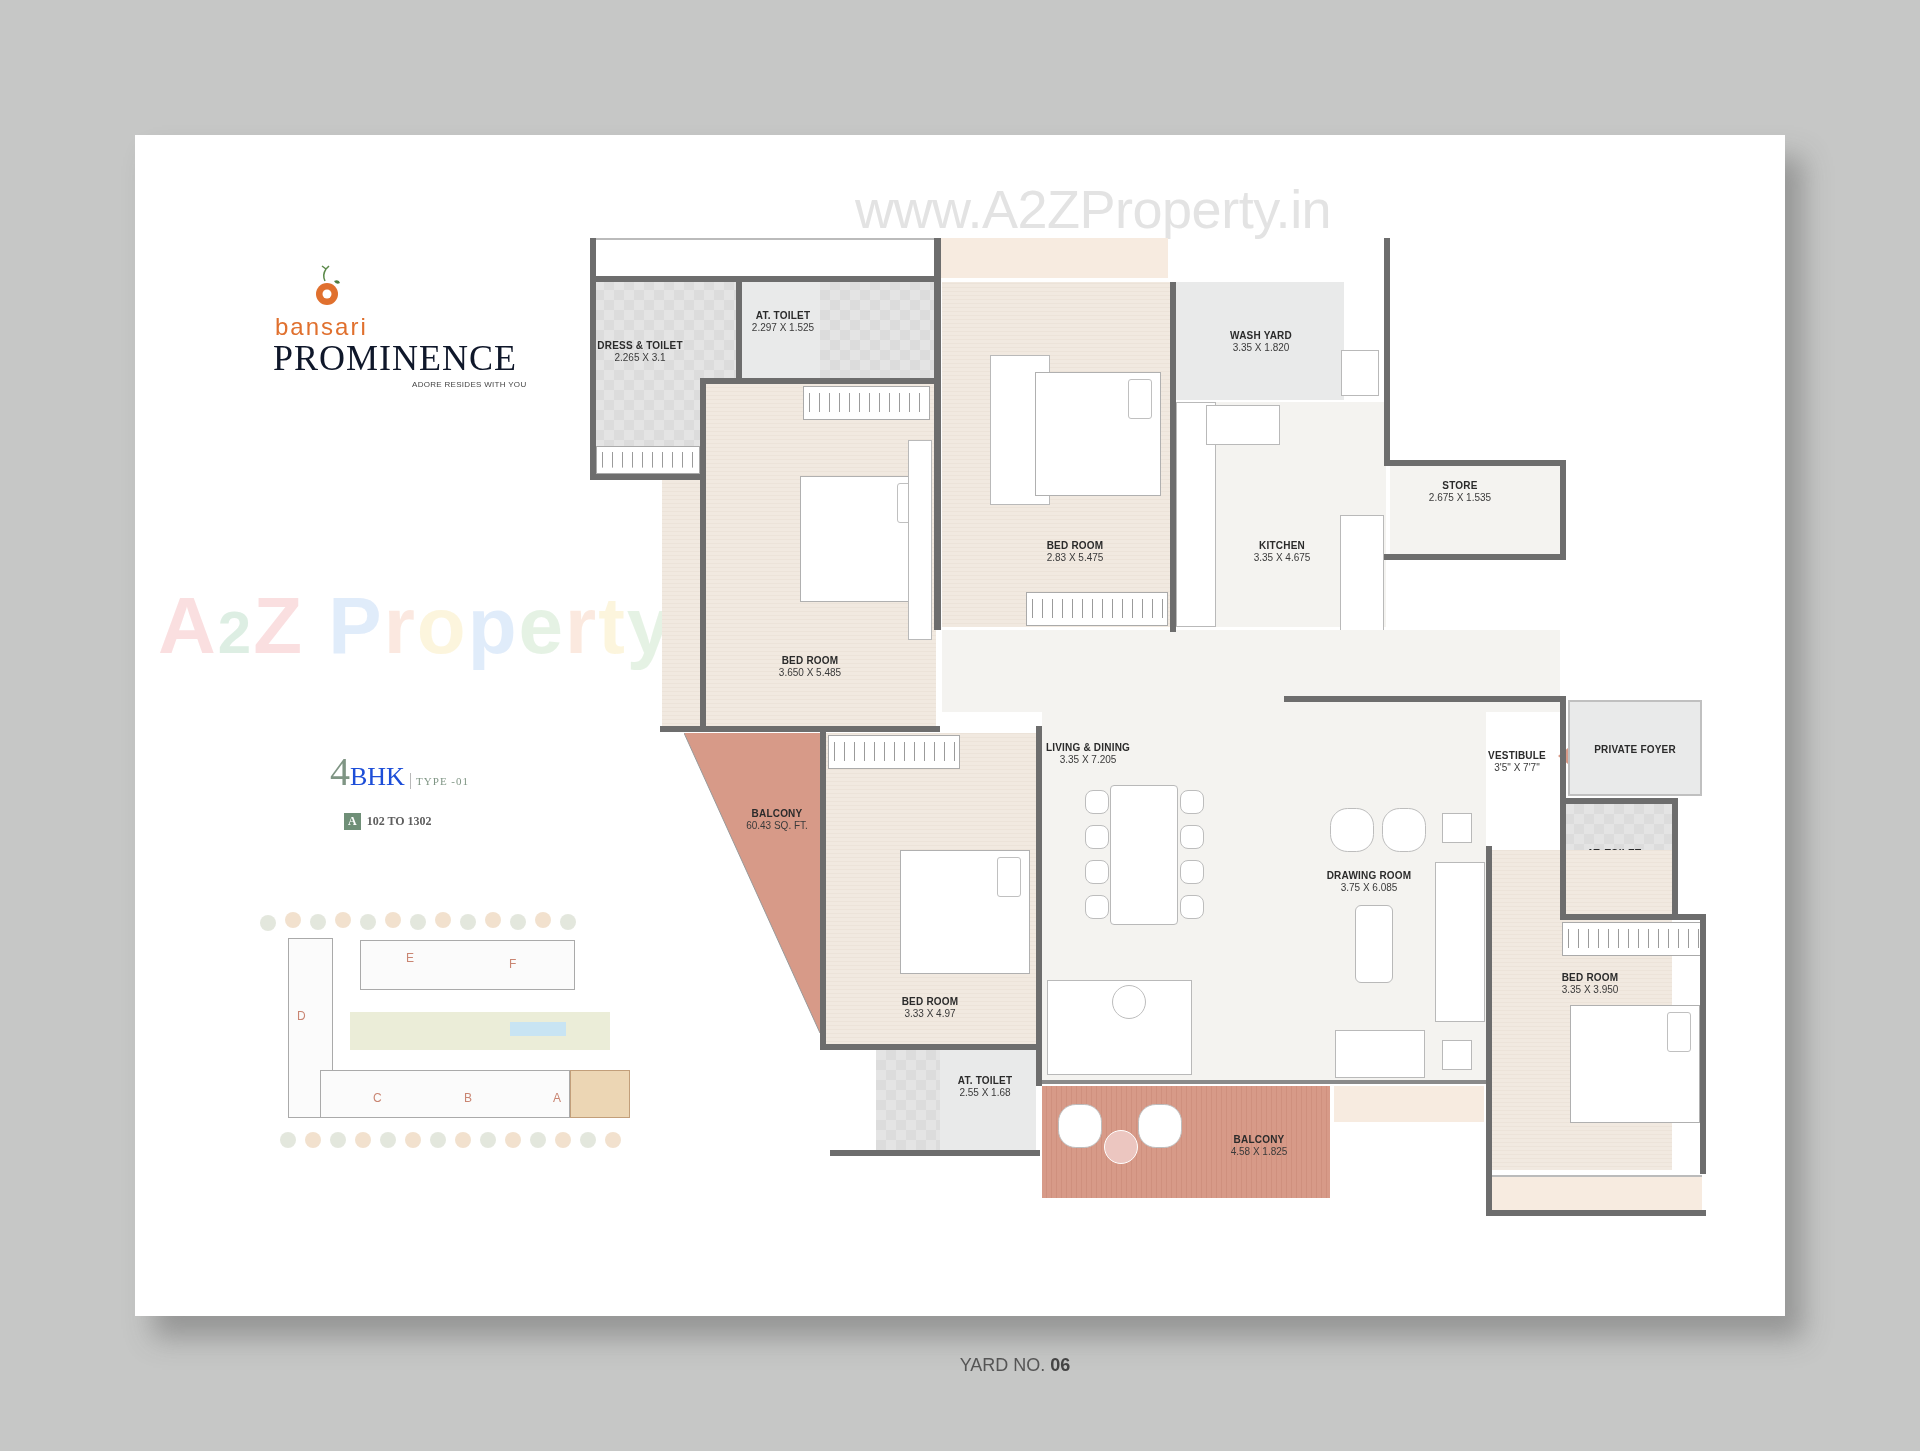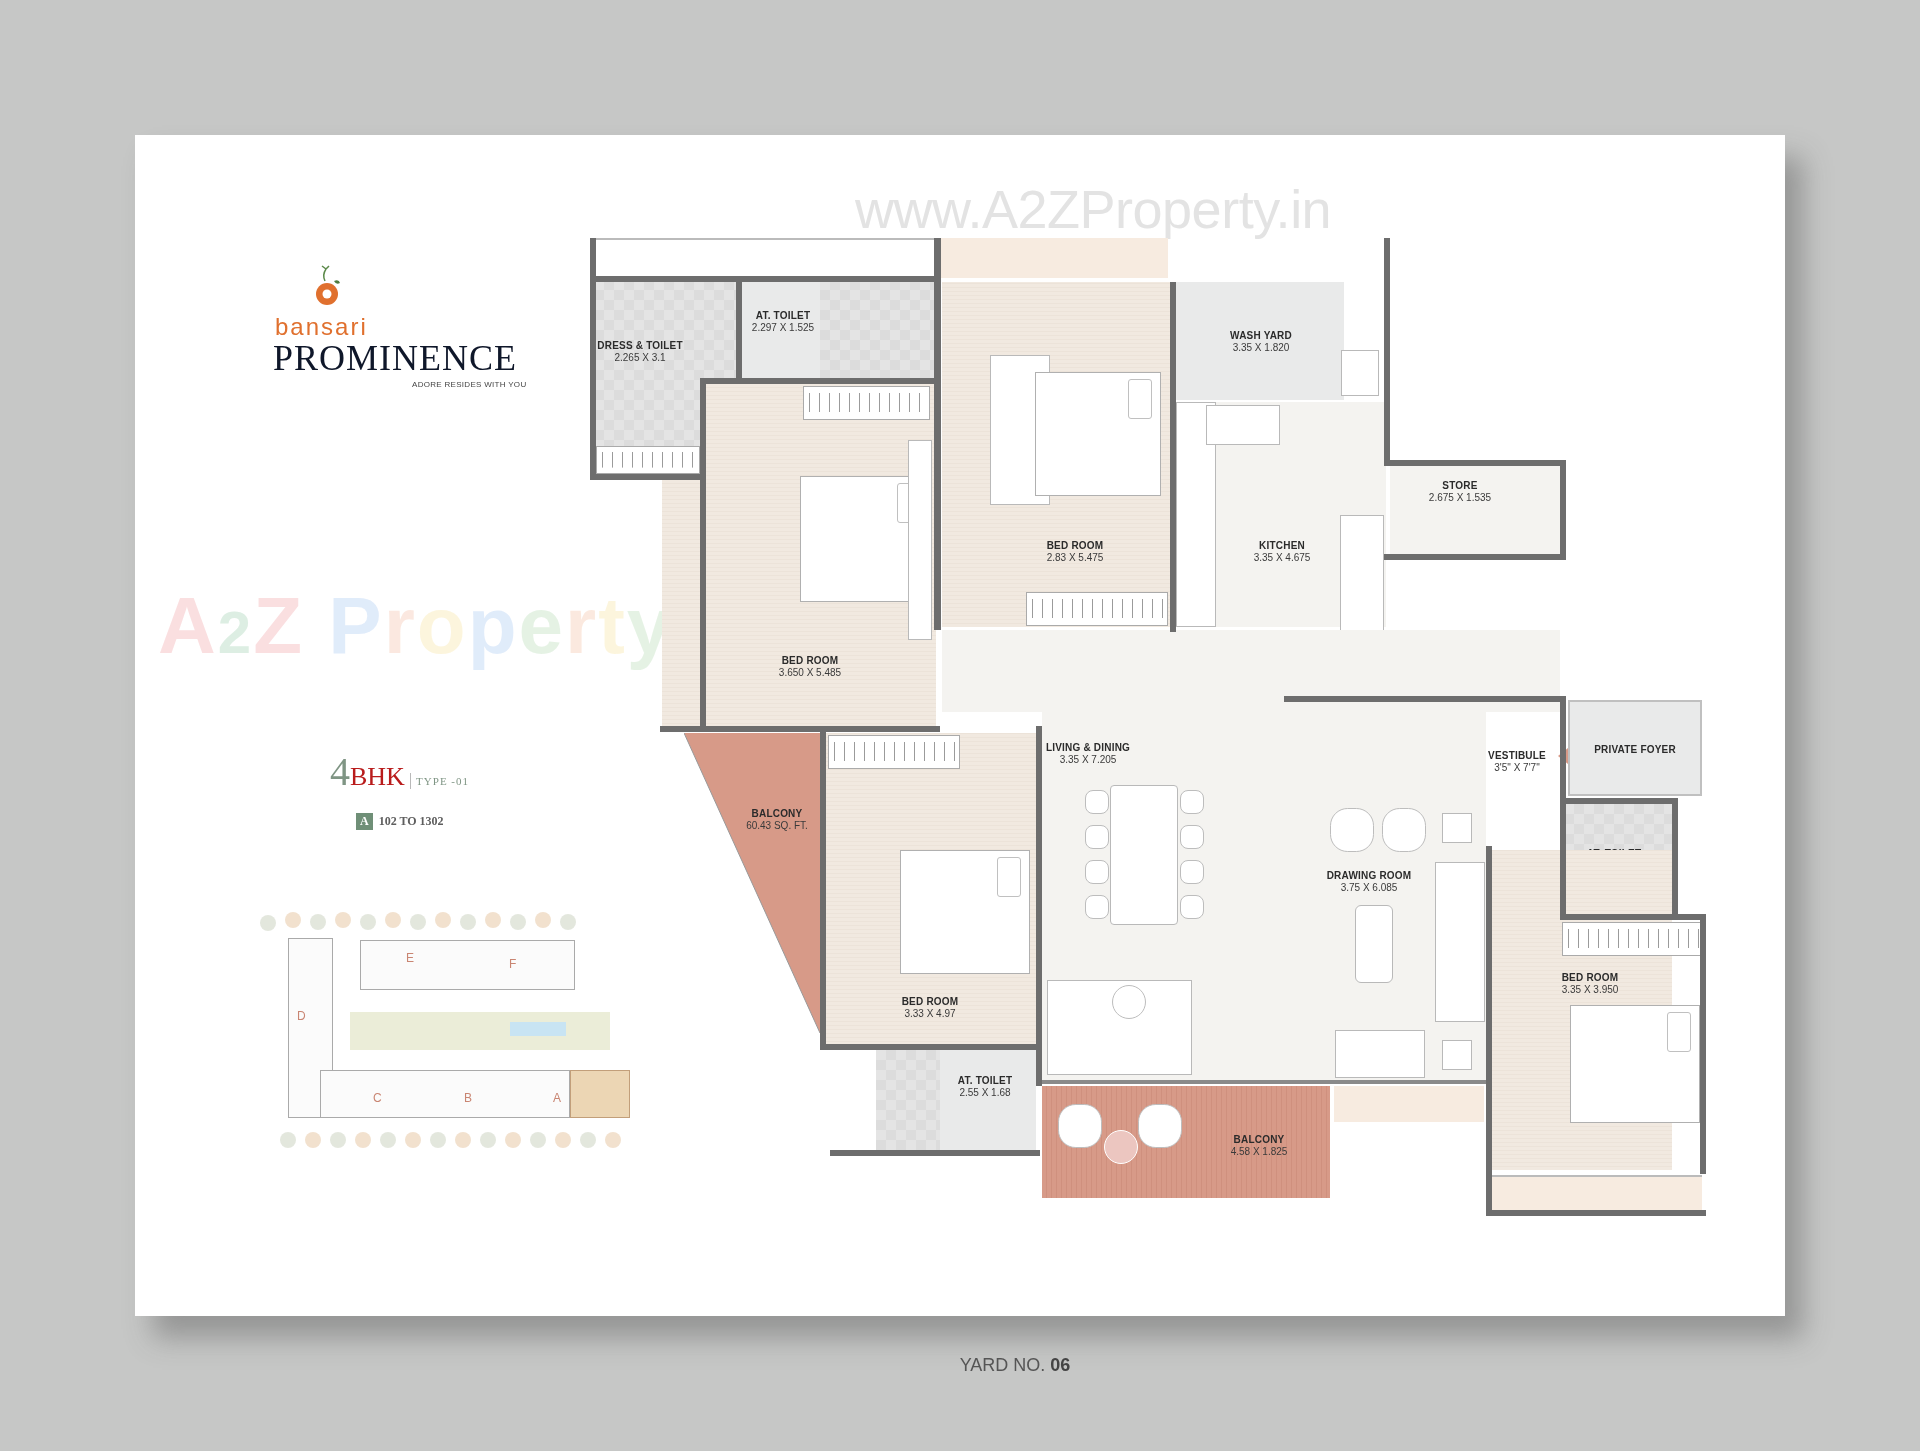--- a/index.html
+++ b/index.html
@@ -20,23 +20,23 @@
   .wardrobe{position:absolute;background:#fff;border:1px solid #aaa;box-sizing:border-box;background-image:repeating-linear-gradient(90deg,transparent 0,transparent 5px,#9b9b9b 5px,#9b9b9b 6px,transparent 6px,transparent 10px);background-size:100% 60%;background-repeat:no-repeat;background-position:0 50%;}
   .bed{position:absolute;background:#fff;border:1px solid #b0b0b0;box-sizing:border-box;}
   .bed:after{content:"";position:absolute;right:8px;top:6px;width:22px;height:38px;border:1px solid #c0c0c0;border-radius:3px;}
   .wm-url{position:absolute;left:855px;top:178px;font-size:54px;color:#e3e3e3;letter-spacing:-.5px;font-family:"Liberation Sans",sans-serif;}
   .wm-brand{position:absolute;left:158px;top:580px;font-size:80px;font-weight:bold;letter-spacing:2px;opacity:.35;white-space:nowrap;}
   .logo-b{position:absolute;left:275px;top:313px;font-size:24px;color:#e0702e;letter-spacing:2px;}
   .logo-p{position:absolute;left:273px;top:337px;font-size:36px;color:#0f172a;letter-spacing:1px;font-family:"Liberation Serif",serif;}
   .logo-t{position:absolute;left:412px;top:380px;font-size:8px;color:#444;letter-spacing:.3px;}
   .bhk{position:absolute;left:330px;top:748px;color:#7c8a7d;font-family:"Liberation Serif",serif;}
   .bhk .num{font-size:40px;color:#7f9584;}
-  .bhk .txt{font-size:26px;color:#b91c1c;}
+  .bhk .txt{font-size:26px;color:#1d4ed8;}
   .bhk .type{font-size:11px;color:#7f9584;letter-spacing:1px;margin-left:4px;}
-  .tower{position:absolute;left:356px;top:813px;font-family:"Liberation Serif",serif;font-size:12px;font-weight:bold;color:#5e5e5e;}
+  .tower{position:absolute;left:344px;top:813px;font-family:"Liberation Serif",serif;font-size:12px;font-weight:bold;color:#5e5e5e;}
   .tower .tag{display:inline-block;background:#6f8f77;color:#fff;padding:1px 4px;margin-right:6px;}
   .pageno{position:absolute;left:0;width:2030px;top:1355px;text-align:center;font-size:18px;color:#555;}
   .pageno b{color:#444;}
   .site{position:absolute;left:260px;top:900px;width:380px;height:260px;opacity:.85;}
   .tree{position:absolute;width:16px;height:16px;border-radius:50%;background:#dfe3d8;}
   .tree.o{background:#f0dcc6;}
   .block{position:absolute;background:#fbfbfb;border:1px solid #9c9c9c;box-sizing:border-box;}
   .block .tl{position:absolute;font-size:12px;color:#c0705a;}
 </style>
 </head>

